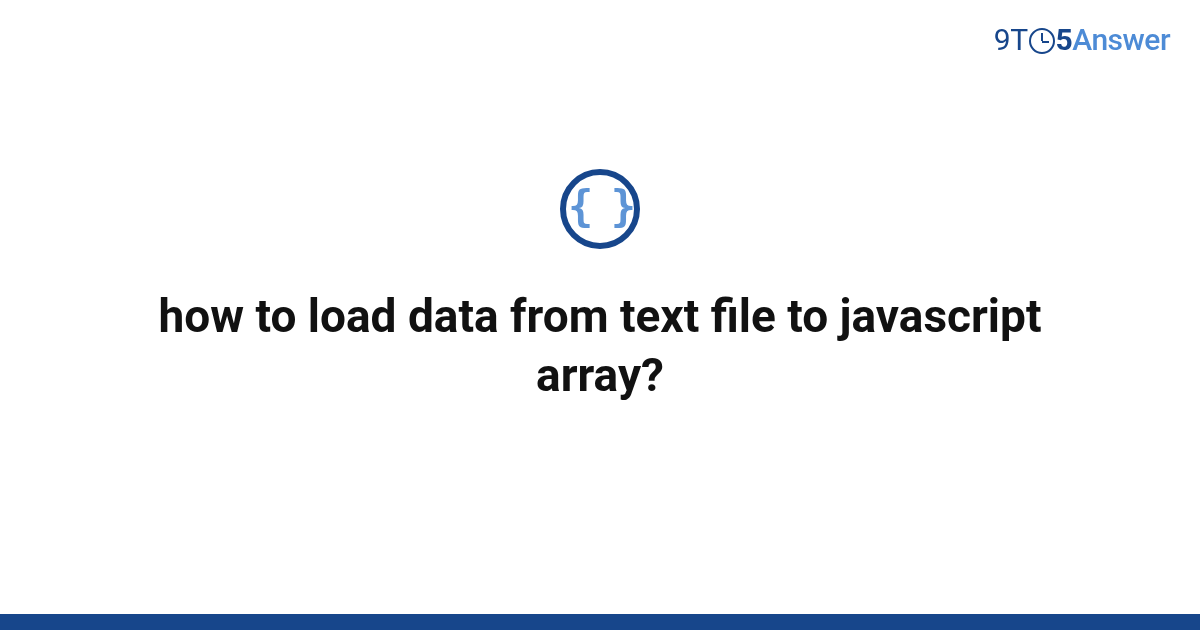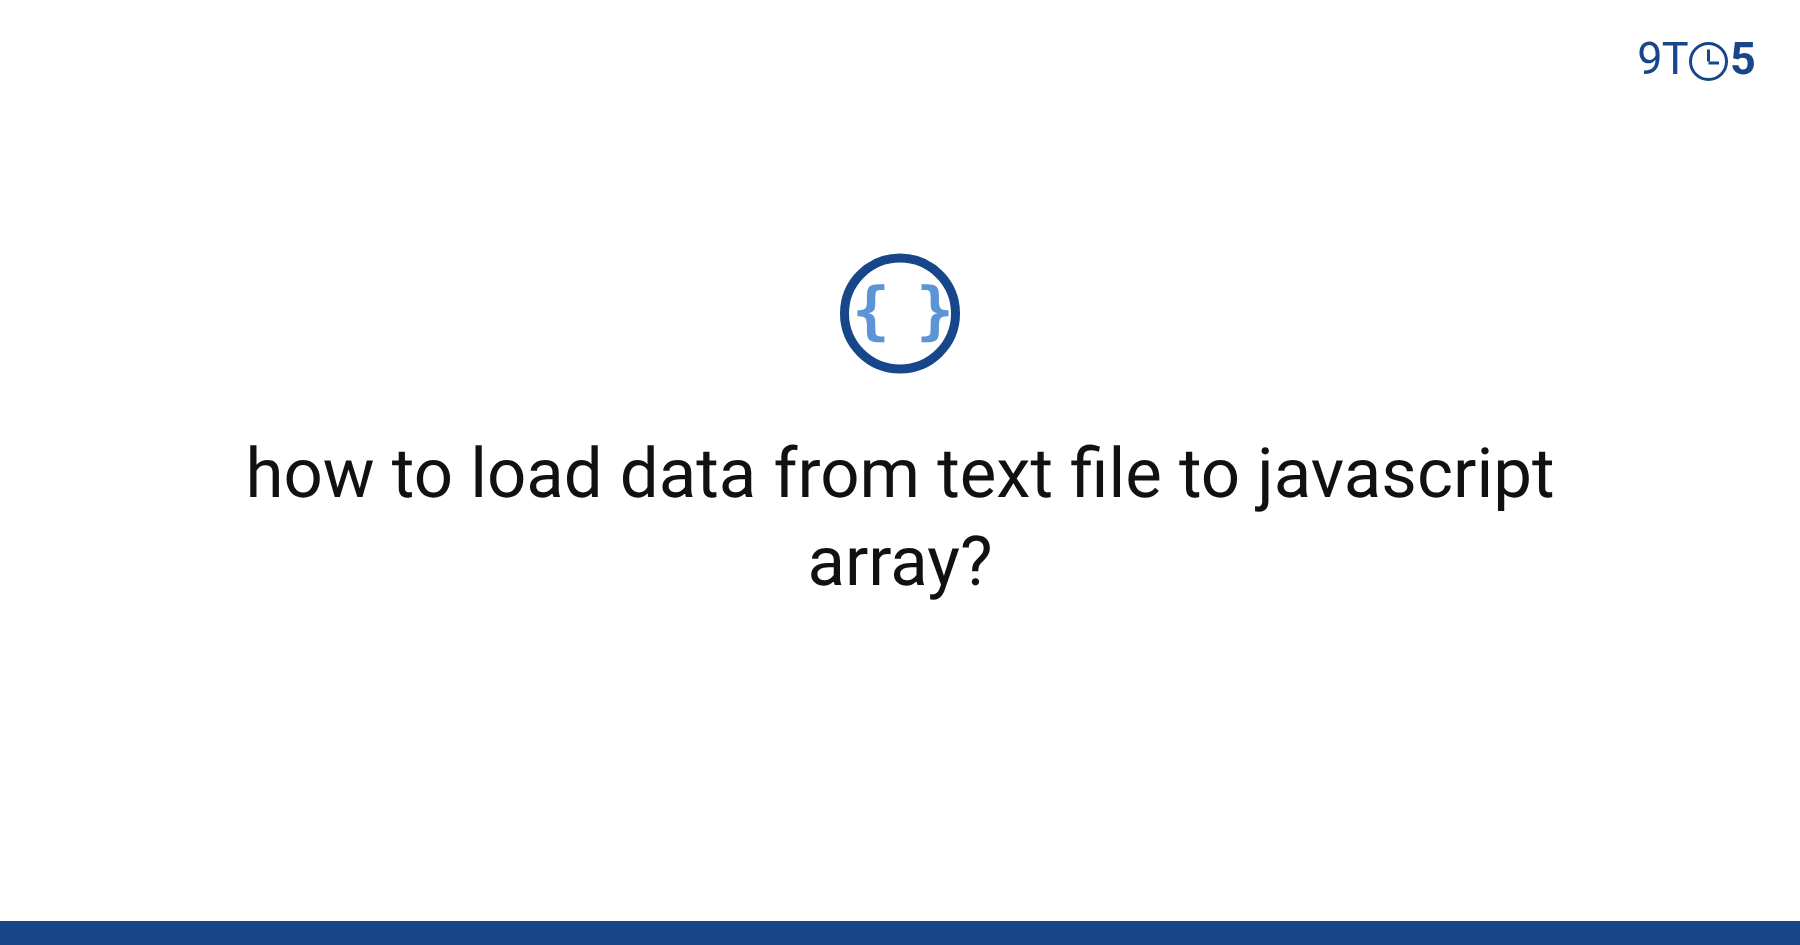--- a/index.html
+++ b/index.html
@@ -98,21 +98,21 @@
       font-weight: 700;
       color: #5d94d6;
       font-family: Consolas, Monaco, monospace;
       letter-spacing: -4px;
       line-height: 1;
       position: relative;
       top: -2px;
     }
     .title {
       font-size: 46px;
-      font-weight: 400;
+      font-weight: 700;
       color: #111111;
       text-align: center;
       line-height: 1.28;
       max-width: 950px;
     }
     .footer-bar {
       position: absolute;
       bottom: 0;
       left: 0;
       width: 100%;
@@ -120,20 +120,21 @@
       background: #17468b;
     }
   </style>
 </head>
 <body>
 
 <div class="logo">
   <span class="logo-part1">9T</span>
   <span class="logo-clock"></span>
   <span class="logo-part2">5</span>
+  <span class="logo-part3">Answer</span>
 </div>
 
 <div class="content">
   <div class="category-icon">
     <span class="braces">{ }</span>
   </div>
   <h1 class="title">how to load data from text file to javascript array?</h1>
 </div>
 
 <div class="footer-bar"></div>

